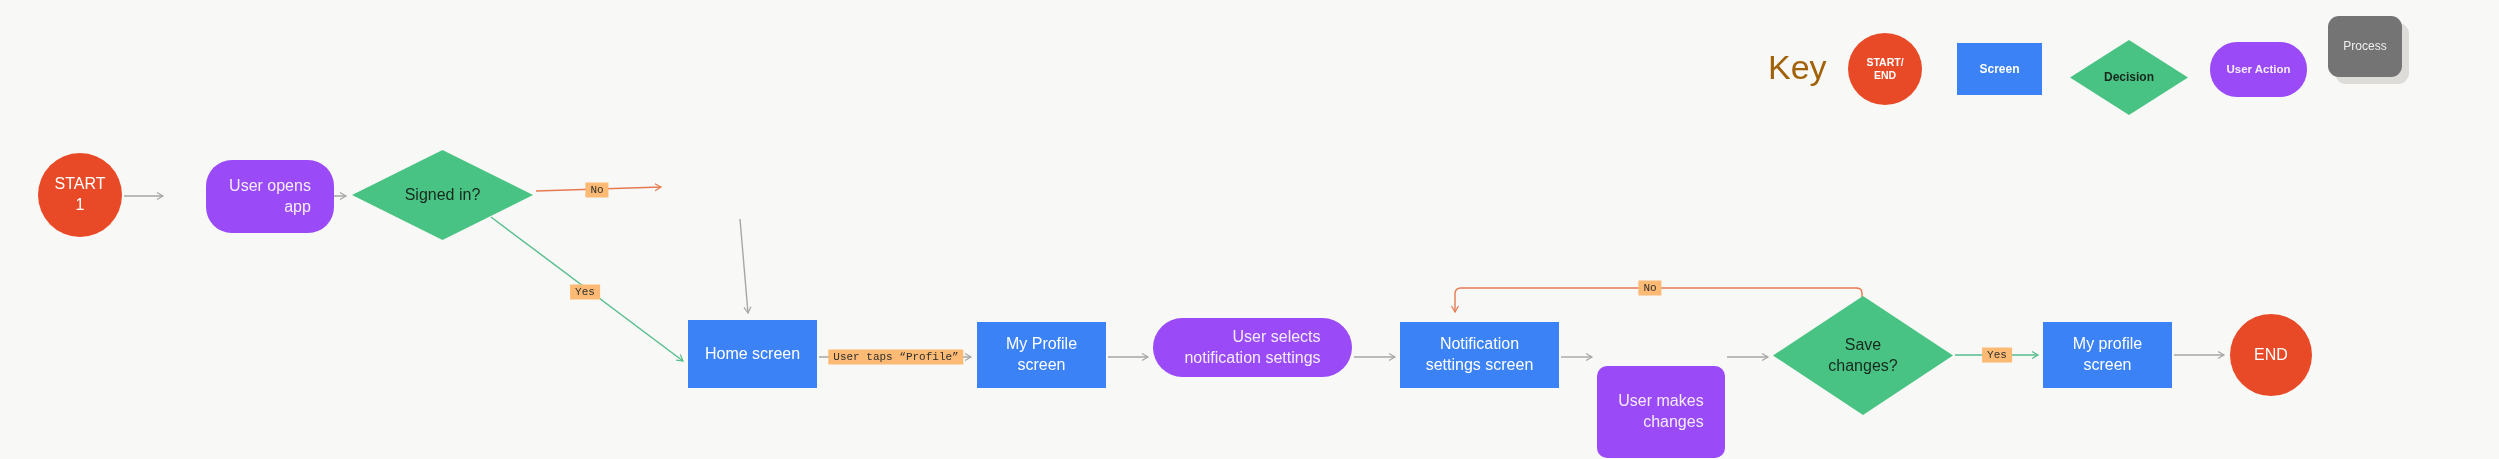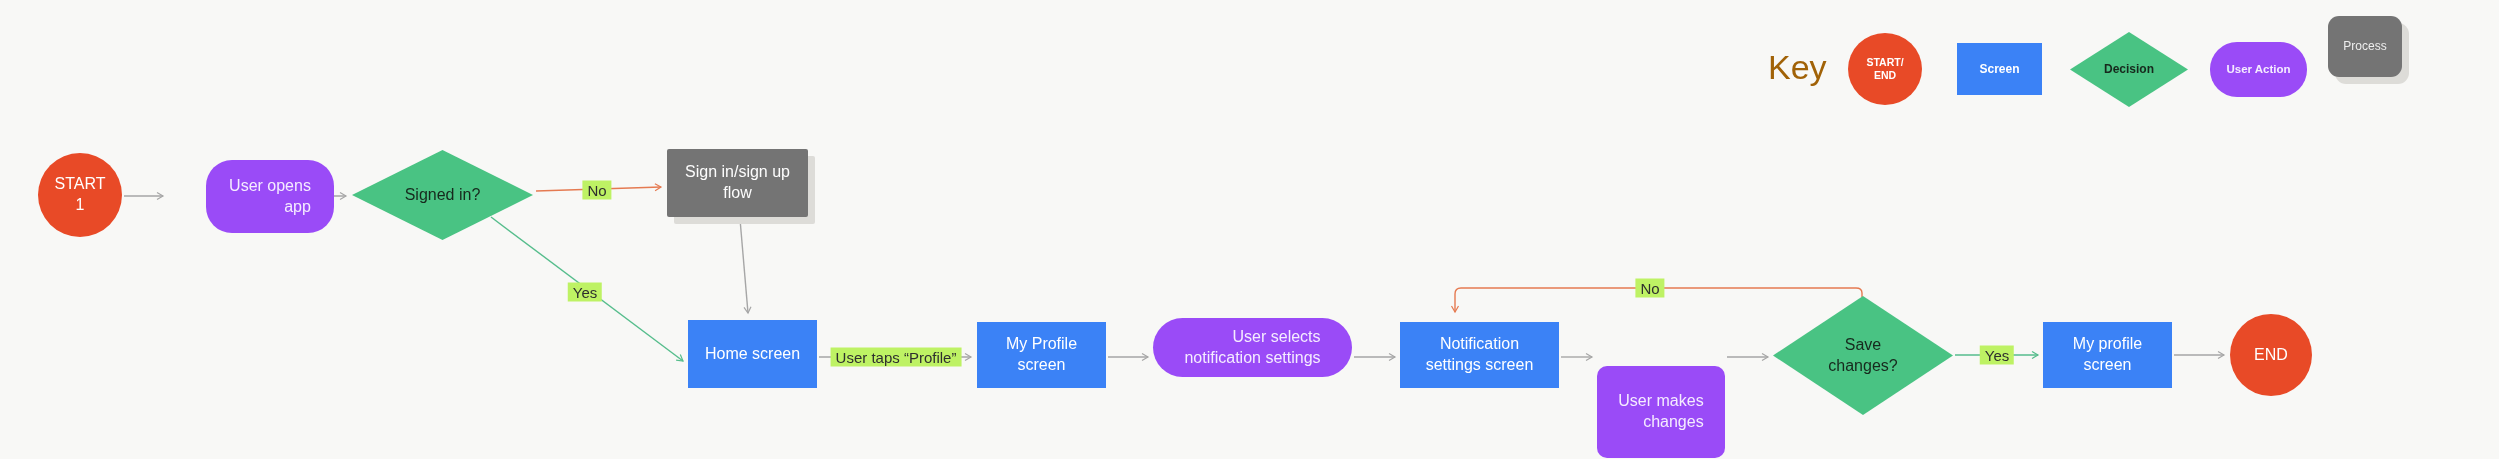--- a/index.html
+++ b/index.html
@@ -16,22 +16,22 @@
   .circle{border-radius:50%;background:#e84a27;color:#fff;}
   .screen{background:#3b82f6;color:#fff;}
   .pill{background:#9a4bf7;color:#f5ecff;text-align:right;}
   .diamond{
     background:#49c383;color:#17291d;
     clip-path:polygon(50% 0,100% 50%,50% 100%,0 50%);
   }
   .process{background:#747474;color:#fdfdfd;box-shadow:7px 7px 0 0 #dddcd8;border-radius:2px;}
   .edge-label{
     position:absolute;transform:translate(-50%,-50%);
-    background:#bef264;color:#2e2e2e;font-size:15px;line-height:1;
-    padding:2px 5px;white-space:nowrap;
+    background:#fdba74;color:#2e2e2e;font-size:11px;line-height:1;
+    padding:2px 5px;white-space:nowrap;font-family:Liberation Mono, monospace;
   }
   .key-title{
     position:absolute;left:1768px;top:50px;font-size:34px;color:#a16207;
     font-weight:400;line-height:1;
   }
   .key-label{white-space:pre-line;line-height:1.25;font-weight:700;font-size:12px;}
   .key-circle-label{font-size:10.5px;text-align:center;}
 </style>
 </head>
 <body>
@@ -72,24 +72,20 @@
 
   <div class="node pill" style="left:172px;top:160px;width:128px;height:73px;border-radius:26px;margin-left:34px;">
     <span class="node-label">User opens
 app</span>
   </div>
 
   <div class="node diamond" style="left:352px;top:150px;width:181px;height:90px;">
     <span class="node-label">Signed in?</span>
   </div>
 
-  <div class="node process" style="left:667px;top:149px;width:141px;height:68px;">
-    <span class="node-label">Sign in/sign up
-flow</span>
-  </div>
 
   <div class="node screen" style="left:688px;top:320px;width:129px;height:68px;">
     <span class="node-label">Home screen</span>
   </div>
 
   <div class="node screen" style="left:977px;top:322px;width:129px;height:66px;">
     <span class="node-label">My Profile
 screen</span>
   </div>
 
@@ -132,21 +128,21 @@
 
   <div class="node circle" style="left:1848px;top:33px;width:74px;height:72px;">
     <span class="key-label key-circle-label">START/
 END</span>
   </div>
 
   <div class="node screen" style="left:1957px;top:43px;width:85px;height:52px;">
     <span class="key-label">Screen</span>
   </div>
 
-  <div class="node diamond" style="left:2070px;top:32px;width:118px;height:75px;">
+  <div class="node diamond" style="left:2070px;top:40px;width:118px;height:75px;">
     <span class="key-label">Decision</span>
   </div>
 
   <div class="node pill" style="left:2210px;top:42px;width:97px;height:55px;border-radius:27px;">
     <span class="key-label" style="font-size:11.5px;">User Action</span>
   </div>
 
   <div class="node process" style="left:2328px;top:16px;width:74px;height:61px;border-radius:11px;">
     <span class="key-label" style="font-weight:400;color:#eeeeee;">Process</span>
   </div>

